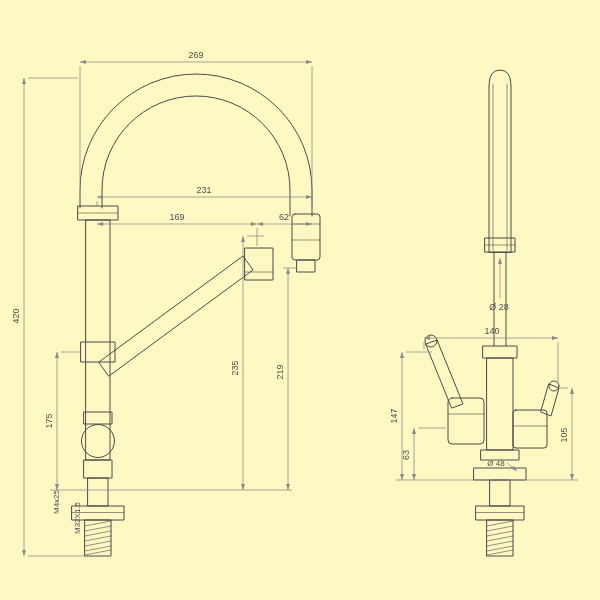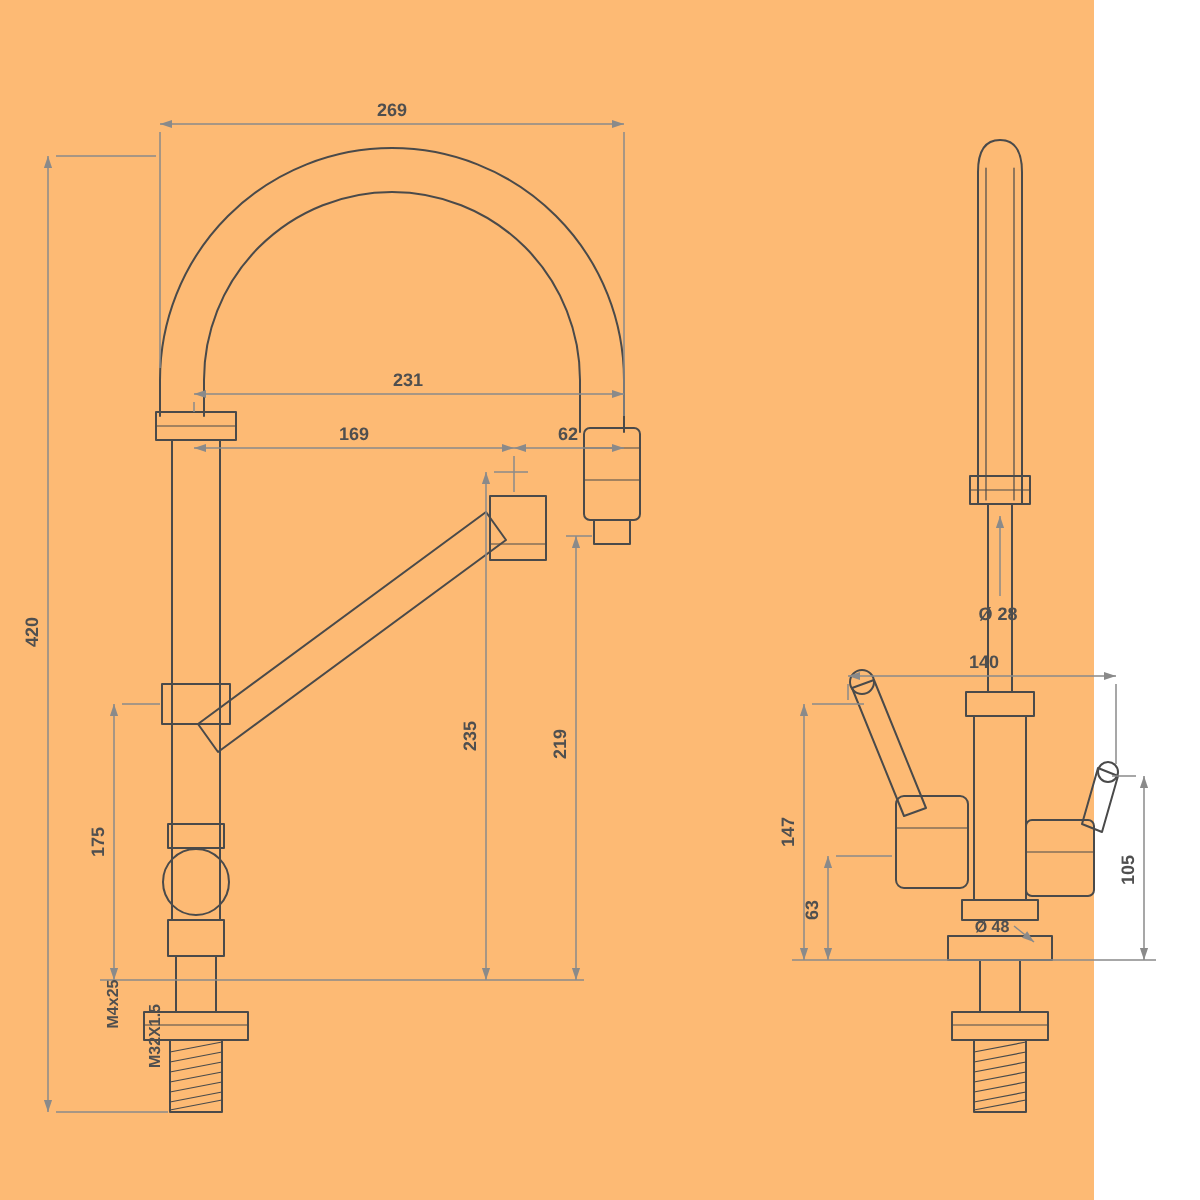--- a/index.html
+++ b/index.html
@@ -1,20 +1,20 @@
 <!DOCTYPE html>
 <html style="--line: #4a4a4a; --dim: #8a8a8a; --dtext: #4f4f4f;"><head>
 <meta charset="utf-8">
 <style>
   html,body{margin:0;padding:0;}
   body{
     width:600px;height:600px;background:#ffffff;overflow:hidden;
     font-family:"Liberation Sans", sans-serif;
   }
-  .page{width:547px;height:600px;position:relative;background:#fdba74;font-weight:bold;}
+  .page{width:600px;height:600px;position:relative;background:#fef9c3;}
   svg{display:block;}
   .ol{stroke:var(--line,#4a4a4a);fill:none;stroke-width:1;stroke-linecap:round;stroke-linejoin:round;}
   .olt{stroke:var(--line,#4a4a4a);fill:none;stroke-width:.6;stroke-linecap:round;}
   .dl{stroke:var(--dim,#8a8a8a);fill:none;stroke-width:.75;}
   .dt{fill:var(--dtext,#4f4f4f);font-family:"Liberation Sans",sans-serif;font-size:9px;}
   .dts{fill:var(--dtext,#4f4f4f);font-family:"Liberation Sans",sans-serif;font-size:8px;}
   #arr path{fill:var(--dim,#8a8a8a);}
 </style>
 </head>
 <body>

